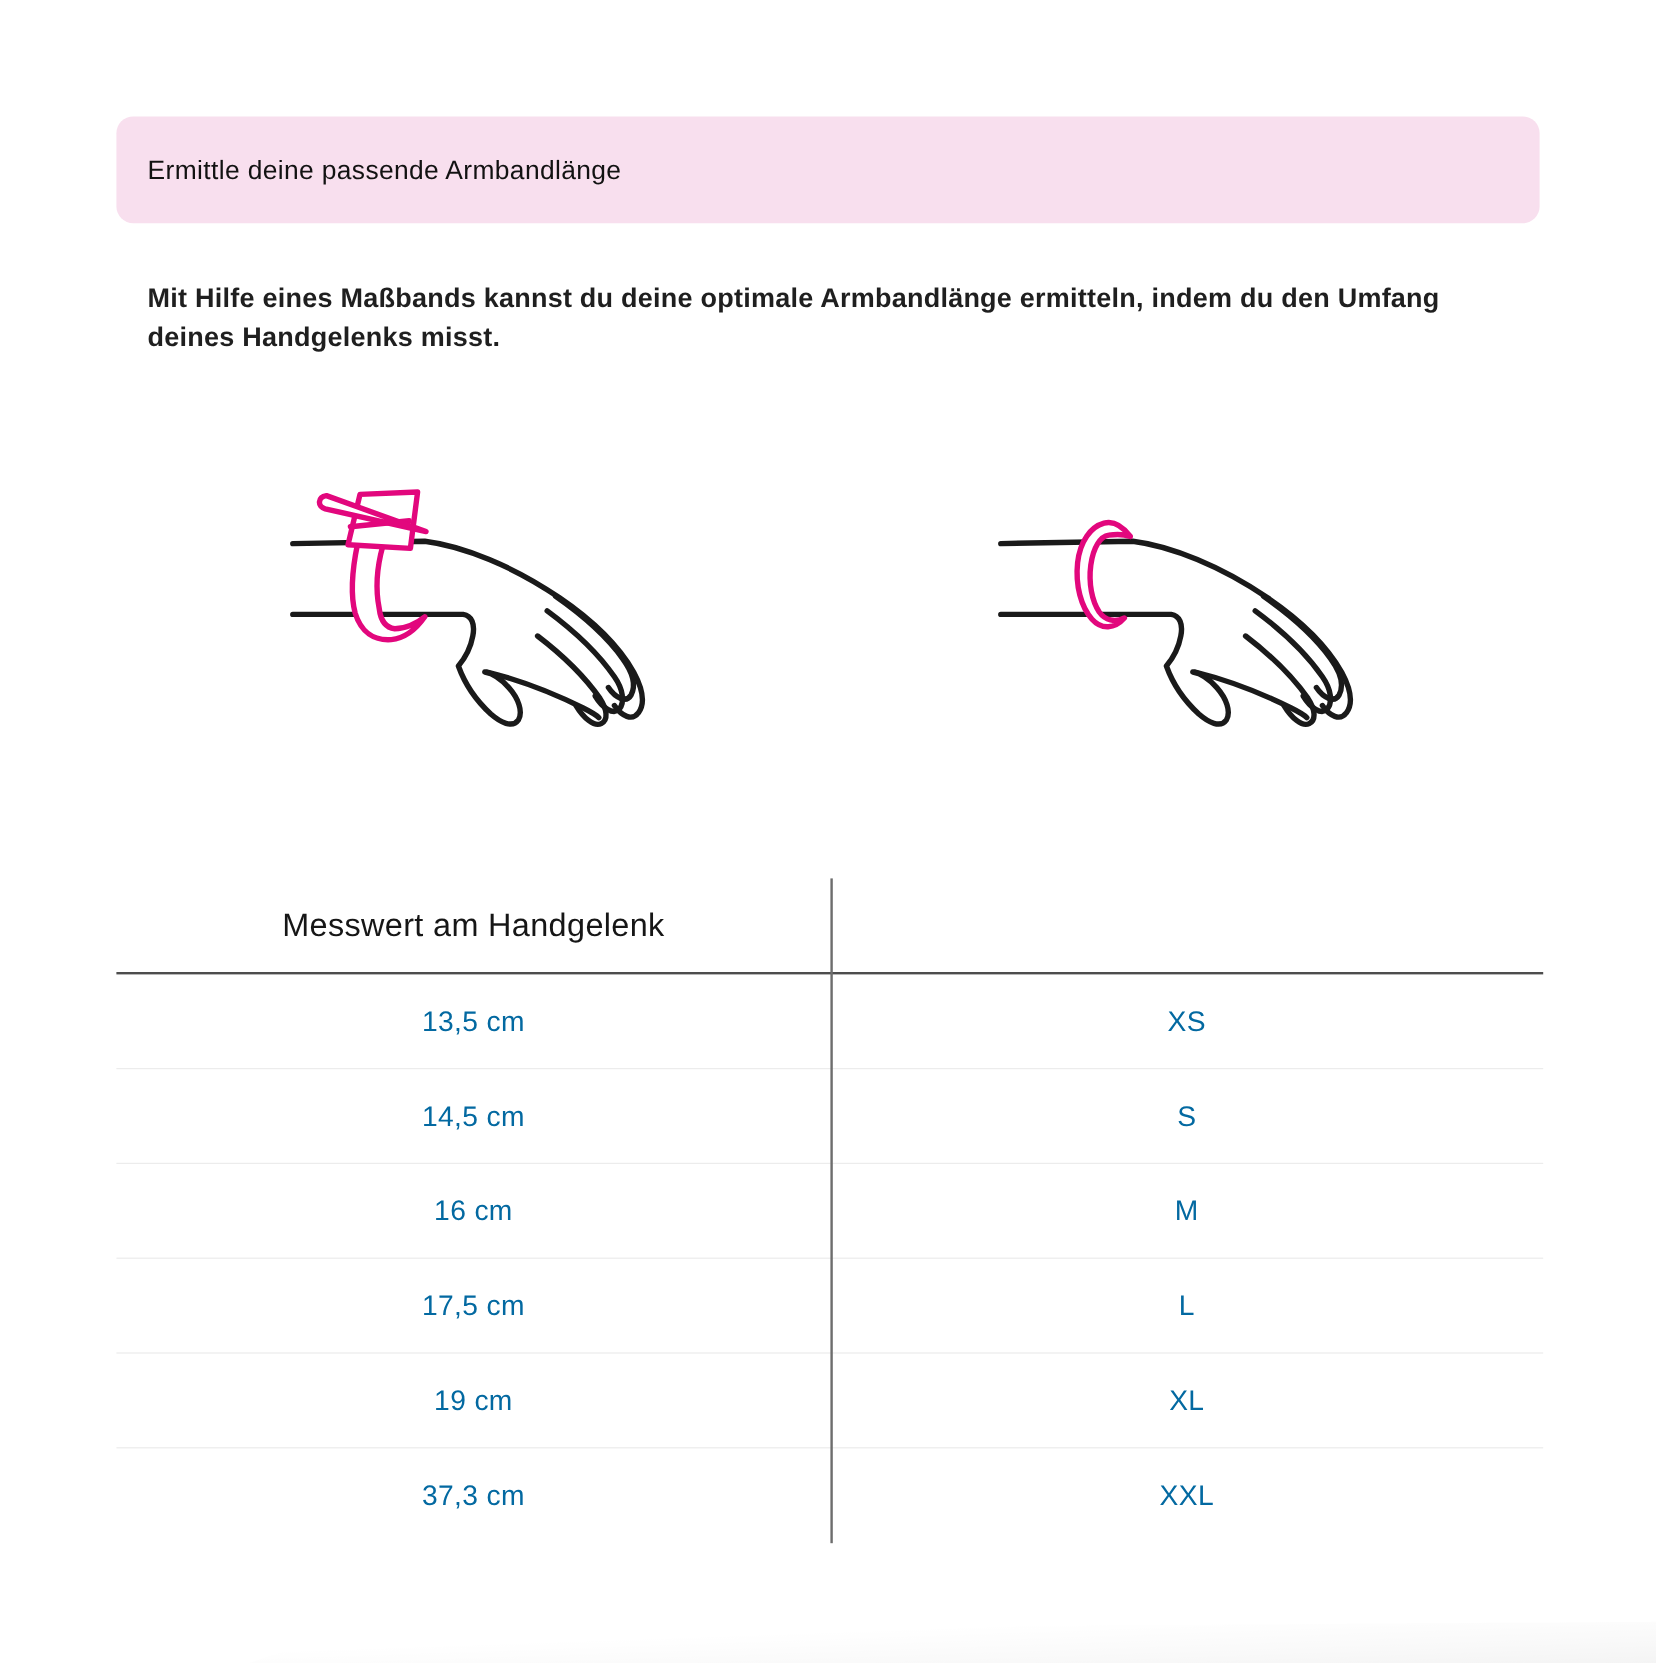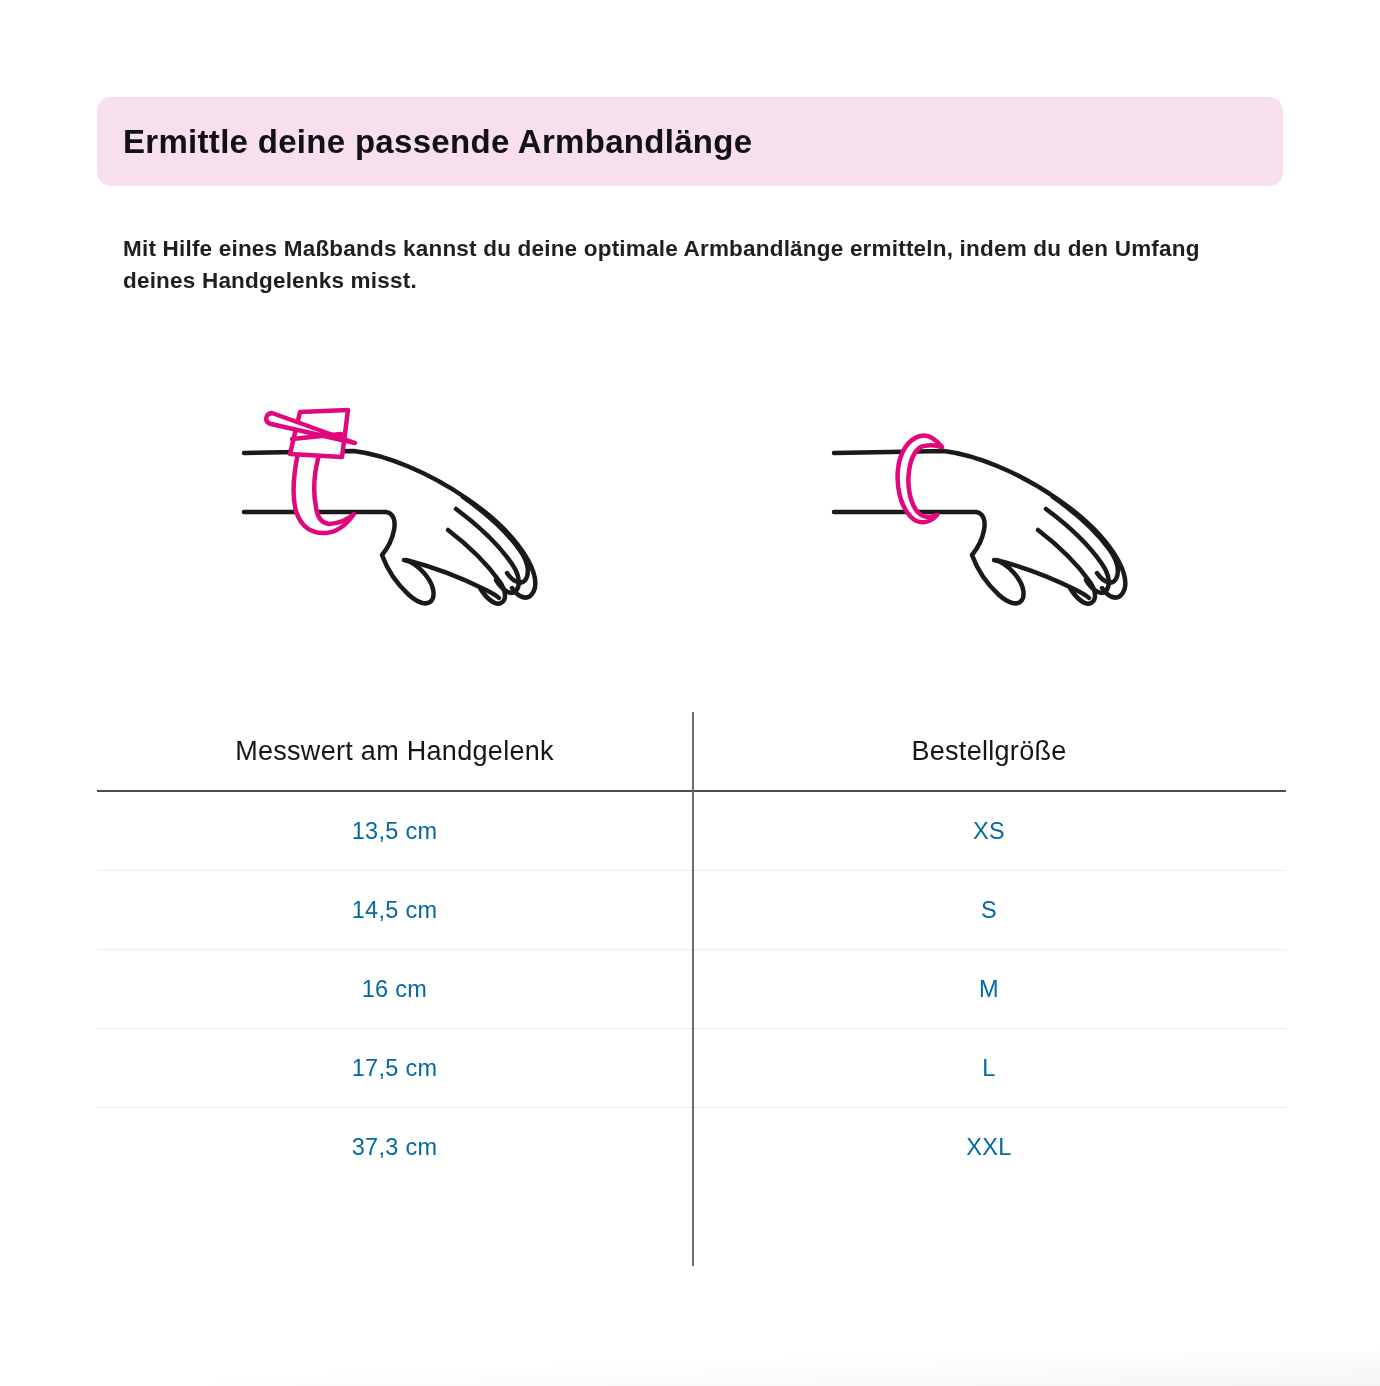--- a/index.html
+++ b/index.html
@@ -12,35 +12,35 @@
     overflow:hidden;
   }
   
   .banner{
     position:absolute;left:97px;top:97px;width:1186px;height:89px;
     background:#F8DFEE;border-radius:14px;
     display:flex;align-items:center;
   }
   .banner h1{
     margin:0 0 0 26px;
-    font-size:33px;font-weight:700;letter-spacing:0.3px;color:#121212;
+    font-size:22px;font-weight:400;letter-spacing:0.3px;color:#121212;
   }
   
   .intro{
     position:absolute;left:123px;top:210px;width:1150px;
     font-size:22.5px;font-weight:700;line-height:1.43;letter-spacing:0.2px;color:#1f1f1f;
   }
   
   .illus{position:absolute;top:383px;left:0;width:1380px;height:260px;}
   .illus svg{position:absolute;top:0;}
   .illus .left-svg{left:236px;}
   .illus .right-svg{left:826px;}
   
   .size-table{
-    position:absolute;left:97px;top:712px;width:1189px;height:554px;
+    position:absolute;left:97px;top:732px;width:1189px;height:554px;
   }
   .v-divider{
     position:absolute;left:595px;top:0;width:1.5px;height:554px;background:#6d6d6d;
   }
   .thead{
     display:flex;height:78px;border-bottom:2px solid #4d4d4d;
   }
   .th{
     display:flex;align-items:center;justify-content:center;
     font-size:27px;font-weight:300;letter-spacing:0.3px;color:#161616;
@@ -115,41 +115,44 @@
         <path d="M116,64 C109,55 101,51 94,53 C83,56 74,68 72,86 C70,105 75,123 84,133 C92,142 103,141 111,132 C103,136 95,134 90,127 C84,118 81,103 83,88 C85,73 91,64 98,63 C104,62 110,62 116,64 Z"></path>
       </g>
     </svg>
   </div>
 
   <div class="size-table">
     <div class="v-divider"></div>
 
     <div class="thead">
       <div class="th">Messwert am Handgelenk</div>
-      <div class="th">Bestellgröße</div>
     </div>
 
     <div class="tbody">
       <div class="tr">
         <div class="td">13,5 cm</div>
         <div class="td">XS</div>
       </div>
       <div class="tr">
         <div class="td">14,5 cm</div>
         <div class="td">S</div>
       </div>
       <div class="tr">
         <div class="td">16 cm</div>
         <div class="td">M</div>
       </div>
       <div class="tr">
         <div class="td">17,5 cm</div>
         <div class="td">L</div>
       </div>
       <div class="tr">
+        <div class="td">19 cm</div>
+        <div class="td">XL</div>
+      </div>
+      <div class="tr">
         <div class="td">37,3 cm</div>
         <div class="td">XXL</div>
       </div>
     </div>
   </div>
 
   <div class="bottom-edge"></div>
 
 </div>
 

